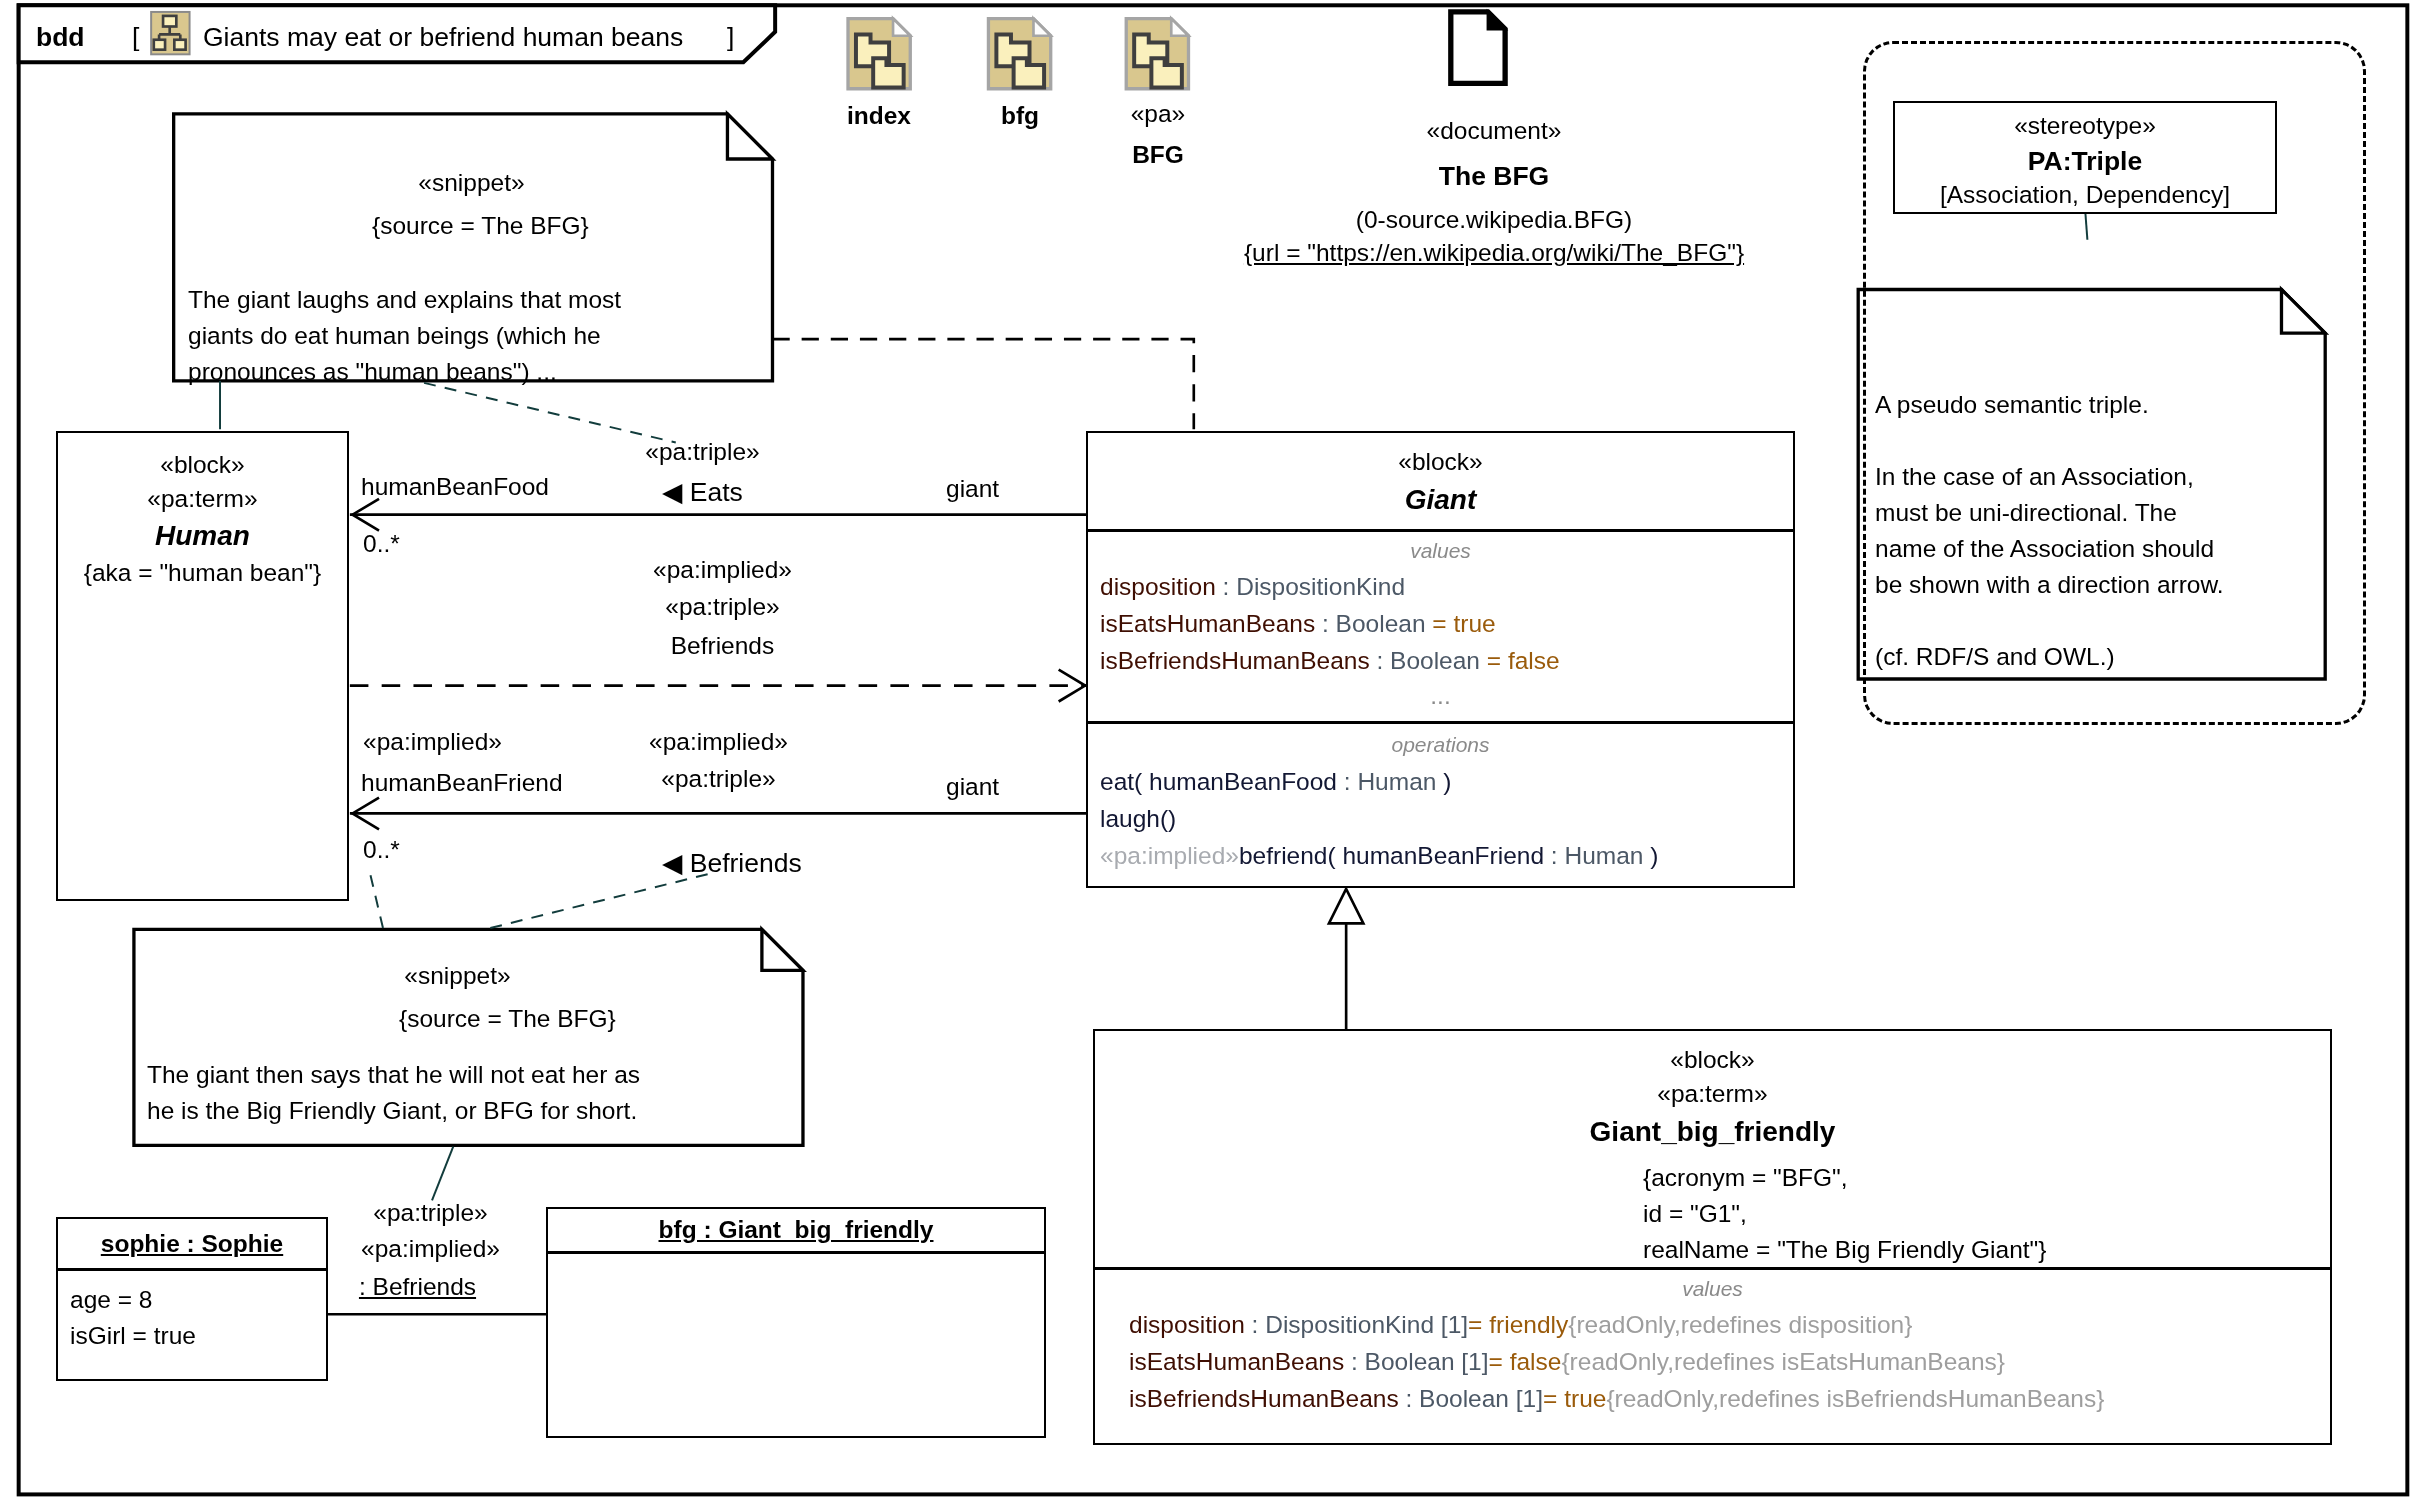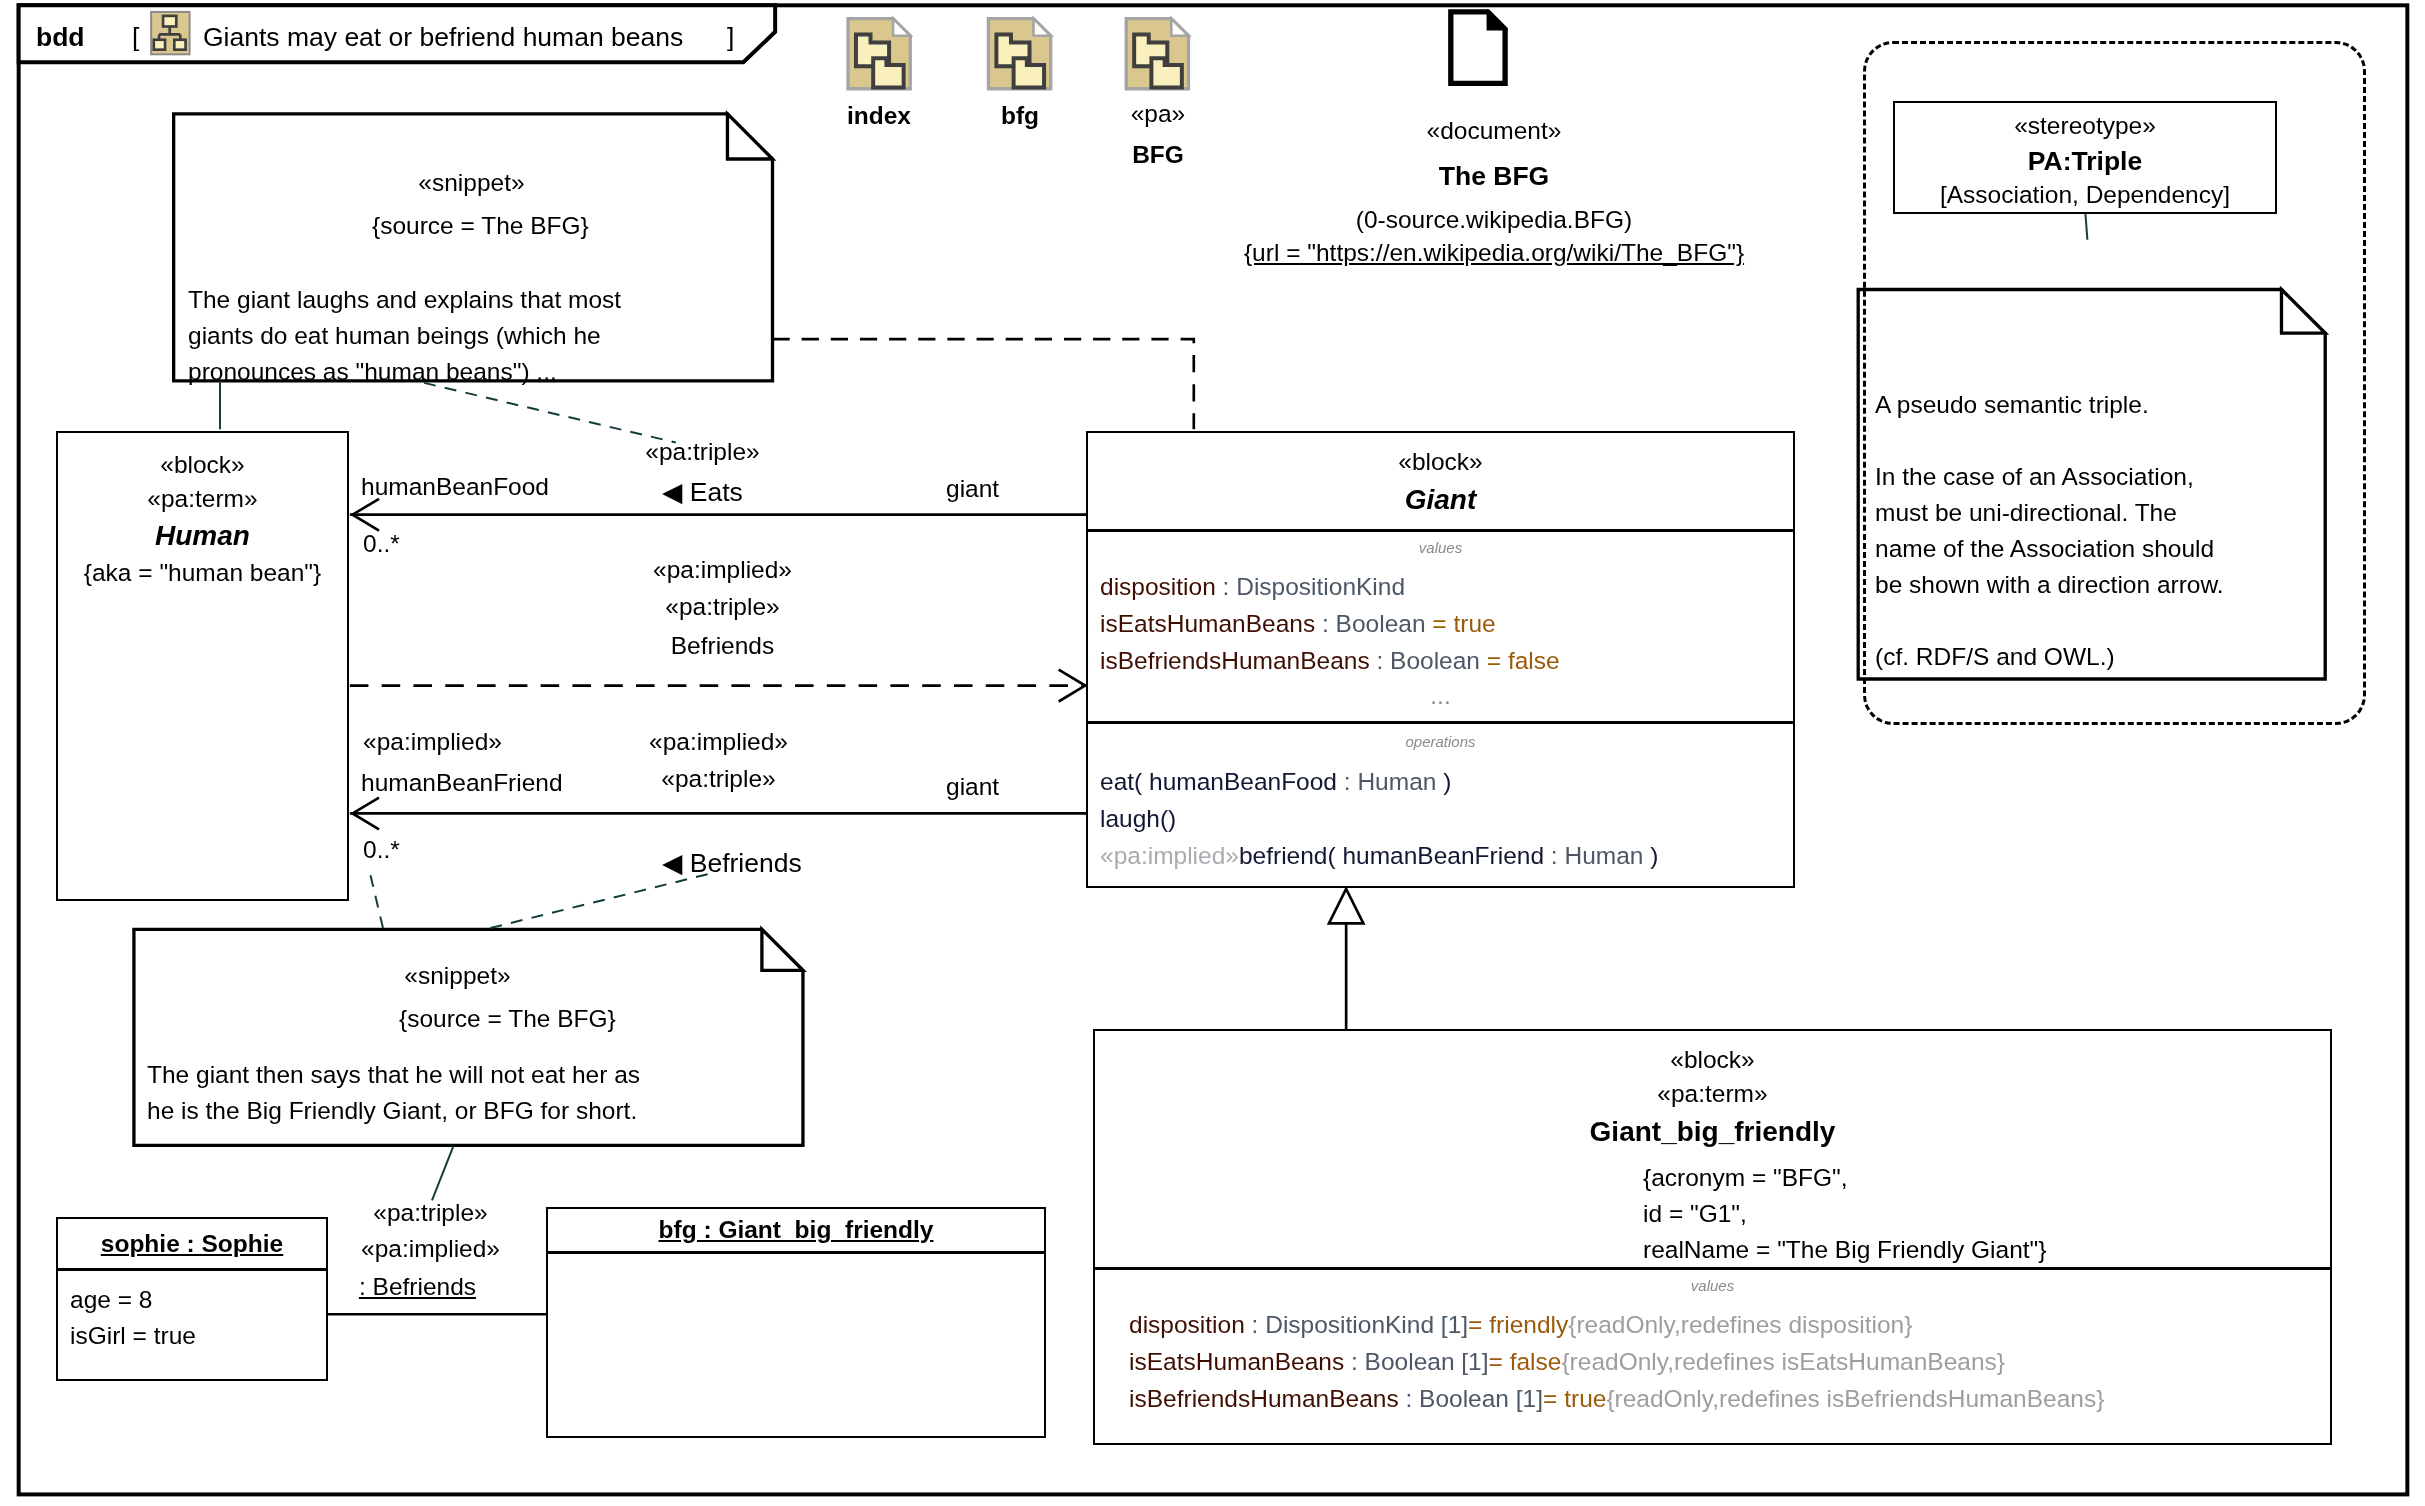--- a/index.html
+++ b/index.html
@@ -6,21 +6,21 @@
   #stage{position:relative;width:2426px;height:1507px;background:#ffffff;
          font-family:"Liberation Sans","DejaVu Sans",sans-serif;color:#000;overflow:hidden;}
   .abs{position:absolute;}
   .ctr{text-align:center;}
   .rgt{text-align:left;}
   .t{font-size:24.5px;line-height:34px;white-space:nowrap;}
   .t40{font-size:26.5px;line-height:36px;white-space:nowrap;}
   .bold{font-weight:bold;}
   .bi{font-weight:bold;font-style:italic;}
   .und{text-decoration:underline;}
-  .gray-lbl{color:#8a8a8a;font-style:italic;font-size:15px;}
+  .gray-lbl{color:#8a8a8a;font-style:italic;font-size:21px;}
   .box{position:absolute;background:#fff;border:2.6px solid #000;box-sizing:border-box;}
   .divider{position:absolute;background:#000;height:2.6px;}
   .lines .line{font-size:24.5px;line-height:36px;white-space:nowrap;}
   .vrow{font-size:24.5px;line-height:37px;white-space:nowrap;}
   .seg-name{color:#3f0e02;}
   .seg-type{color:#4c5866;}
   .seg-val{color:#9a5b0b;}
   .seg-con{color:#9e9e9e;}
   .seg-op{color:#121733;}
   .seg-impl{color:#a8abb0;}

